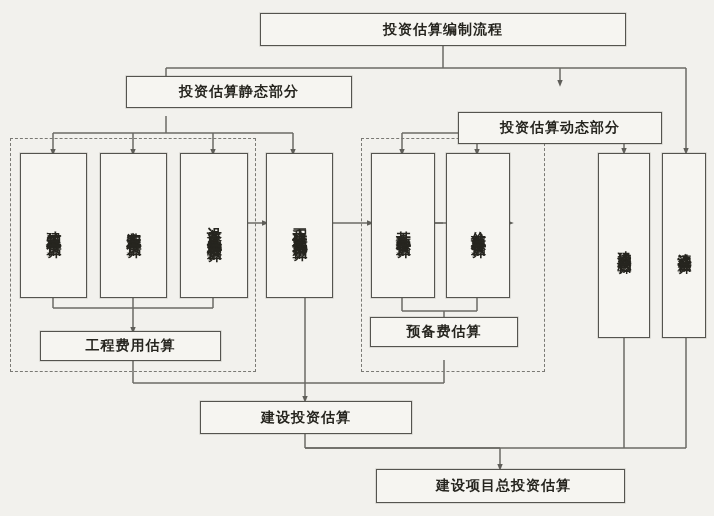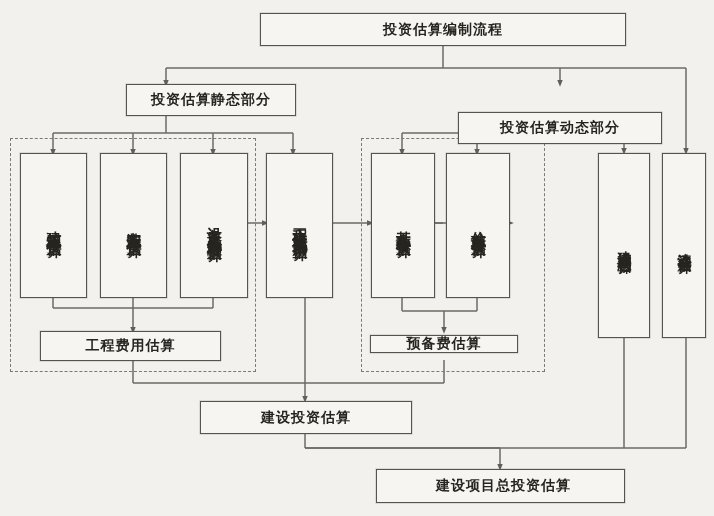--- a/index.html
+++ b/index.html
@@ -111,21 +111,21 @@
     </g>
   </svg>
 
   <div class="dashgroup" style="left:10px;top:138px;width:246px;height:234px;"></div>
   <div class="dashgroup" style="left:361px;top:138px;width:184px;height:234px;"></div>
 
   <div class="node h" style="left:260px;top:13px;width:366px;height:33px;">
     <div class="inner">投资估算编制流程</div>
   </div>
 
-  <div class="node h" style="left:126px;top:84px;width:170px;height:32px;">
+  <div class="node h" style="left:126px;top:76px;width:226px;height:32px;">
     <div class="inner">投资估算静态部分</div>
   </div>
 
   <div class="node h" style="left:458px;top:84px;width:204px;height:32px;margin-top:28px;">
     <div class="inner">投资估算动态部分</div>
   </div>
 
   <div class="node v" style="left:20px;top:153px;width:67px;height:145px;">
     <div class="inner">建筑工程费估算</div>
   </div>
@@ -155,21 +155,21 @@
   </div>
 
   <div class="node v narrow" style="left:662px;top:153px;width:44px;height:185px;">
     <div class="inner">流动资金估算</div>
   </div>
 
   <div class="node h" style="left:40px;top:331px;width:181px;height:30px;text-align:right;">
     <div class="inner">工程费用估算</div>
   </div>
 
-  <div class="node h" style="left:370px;top:335px;width:148px;height:18px;">
+  <div class="node h" style="left:370px;top:317px;width:148px;height:30px;">
     <div class="inner">预备费估算</div>
   </div>
 
   <div class="node h" style="left:200px;top:401px;width:212px;height:33px;text-align:right;">
     <div class="inner">建设投资估算</div>
   </div>
 
   <div class="node h" style="left:376px;top:469px;width:249px;height:34px;padding-left:6px;">
     <div class="inner">建设项目总投资估算</div>
   </div>

